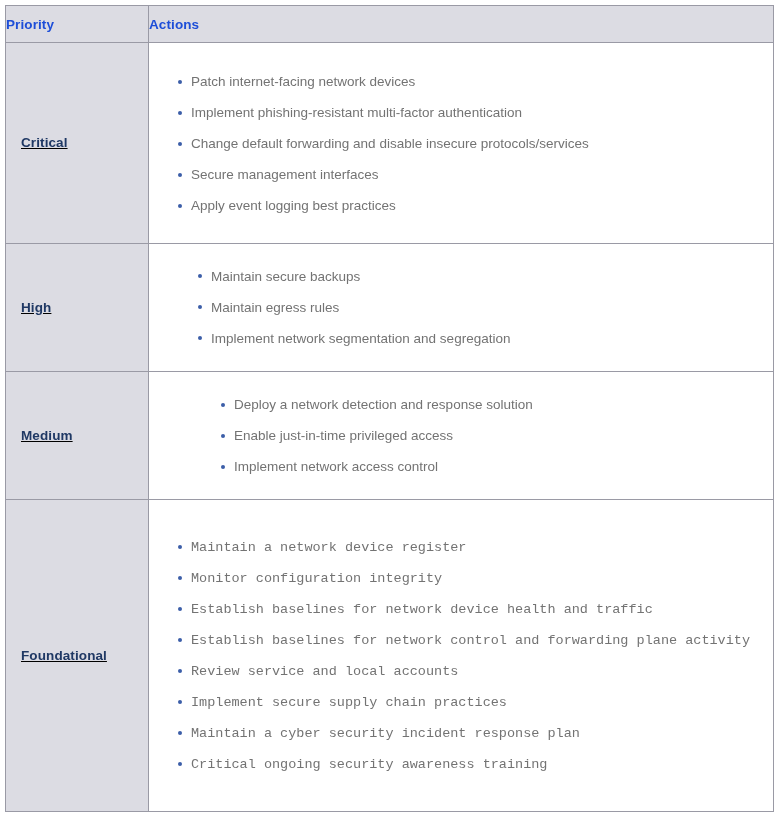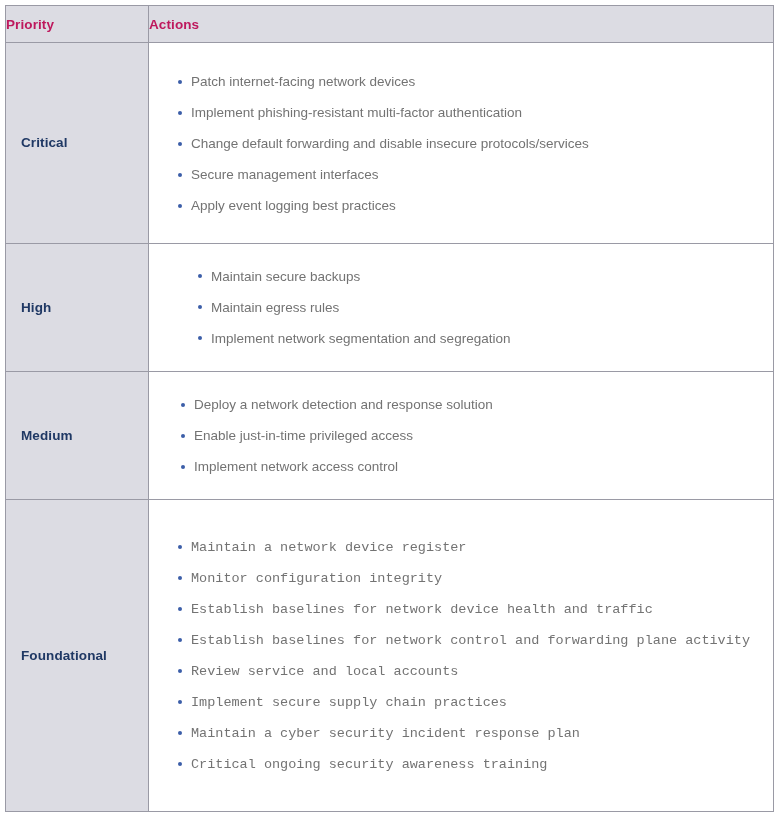--- a/index.html
+++ b/index.html
@@ -44,31 +44,32 @@
     box-sizing: border-box;
   }
 
   
   tr.header-row th {
     background: #dcdce3;
     height: 37px;
     text-align: left;
     font-size: 13.5px;
     font-weight: bold;
-    color: #be185d;
+    color: #1d4ed8;
     letter-spacing: 0.1px;
   }
   th.th-priority { padding-left: 15px; }
   th.th-actions  { padding-left: 14px; }
 
   
   td.priority-cell {
     background: #dcdce3;
     text-align: left;
     vertical-align: middle;
+    text-decoration: underline;
   }
   .priority-label {
     display: block;
     padding-left: 15px;
     font-size: 13.5px;
     font-weight: bold;
     color: #1f3864;
     letter-spacing: 0.1px;
   }
 
@@ -102,21 +103,21 @@
     border-radius: 50%;
     background: #3b5ea8;
   }
   ul.action-list li.action-item .action-text {
     display: inline;
   }
 
   
   tr.row-critical     ul.action-list { padding: 9px 0 7px 0; }
   tr.row-high         ul.action-list { padding: 8px 0 8px 0; margin-left: 20px; }
-  tr.row-medium       ul.action-list { padding: 8px 0 8px 3px; }
+  tr.row-medium       ul.action-list { padding: 8px 0 8px 3px; margin-left: 40px; }
   tr.row-foundational ul.action-list { padding: 9px 0 9px 0; font-family: Liberation Mono, monospace; }
 </style>
 </head>
 <body>
 
 <div id="table-wrap">
   <table class="priority-table">
     <colgroup>
       <col class="col-priority">
       <col class="col-actions">

